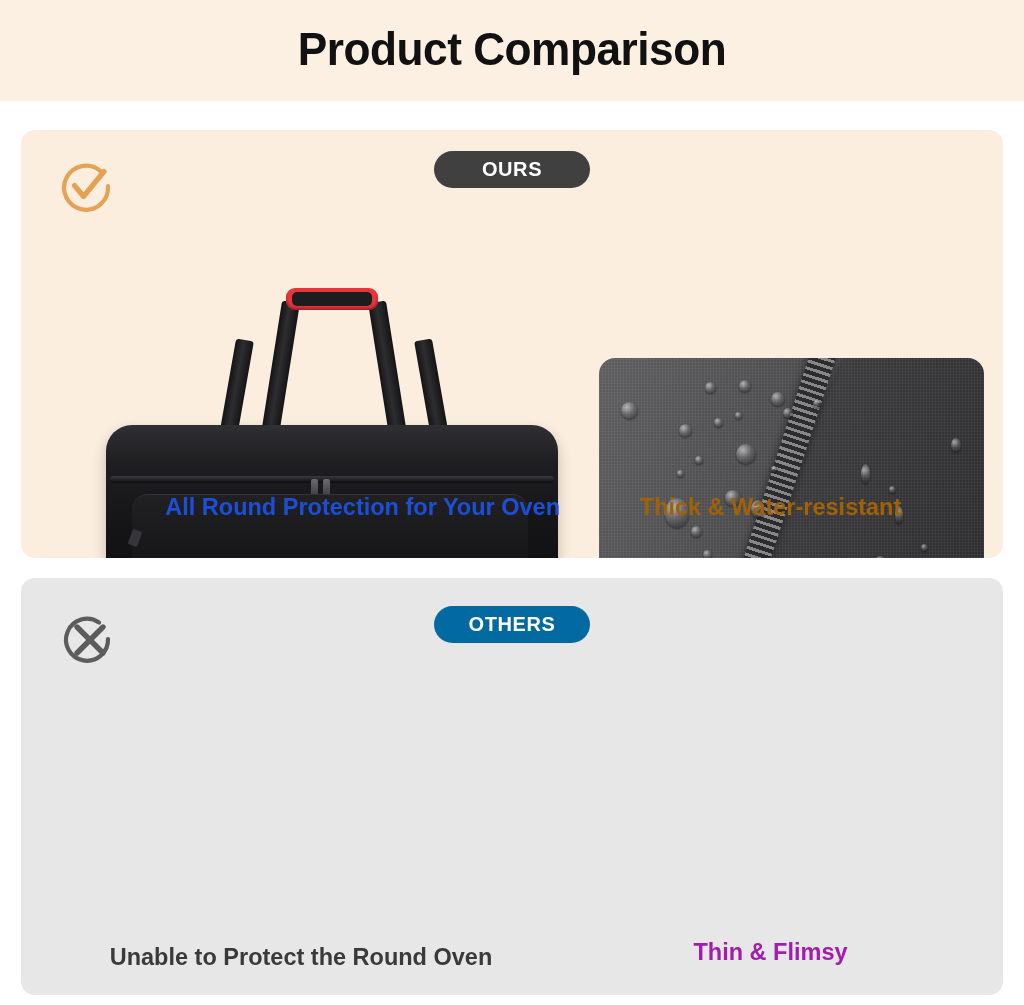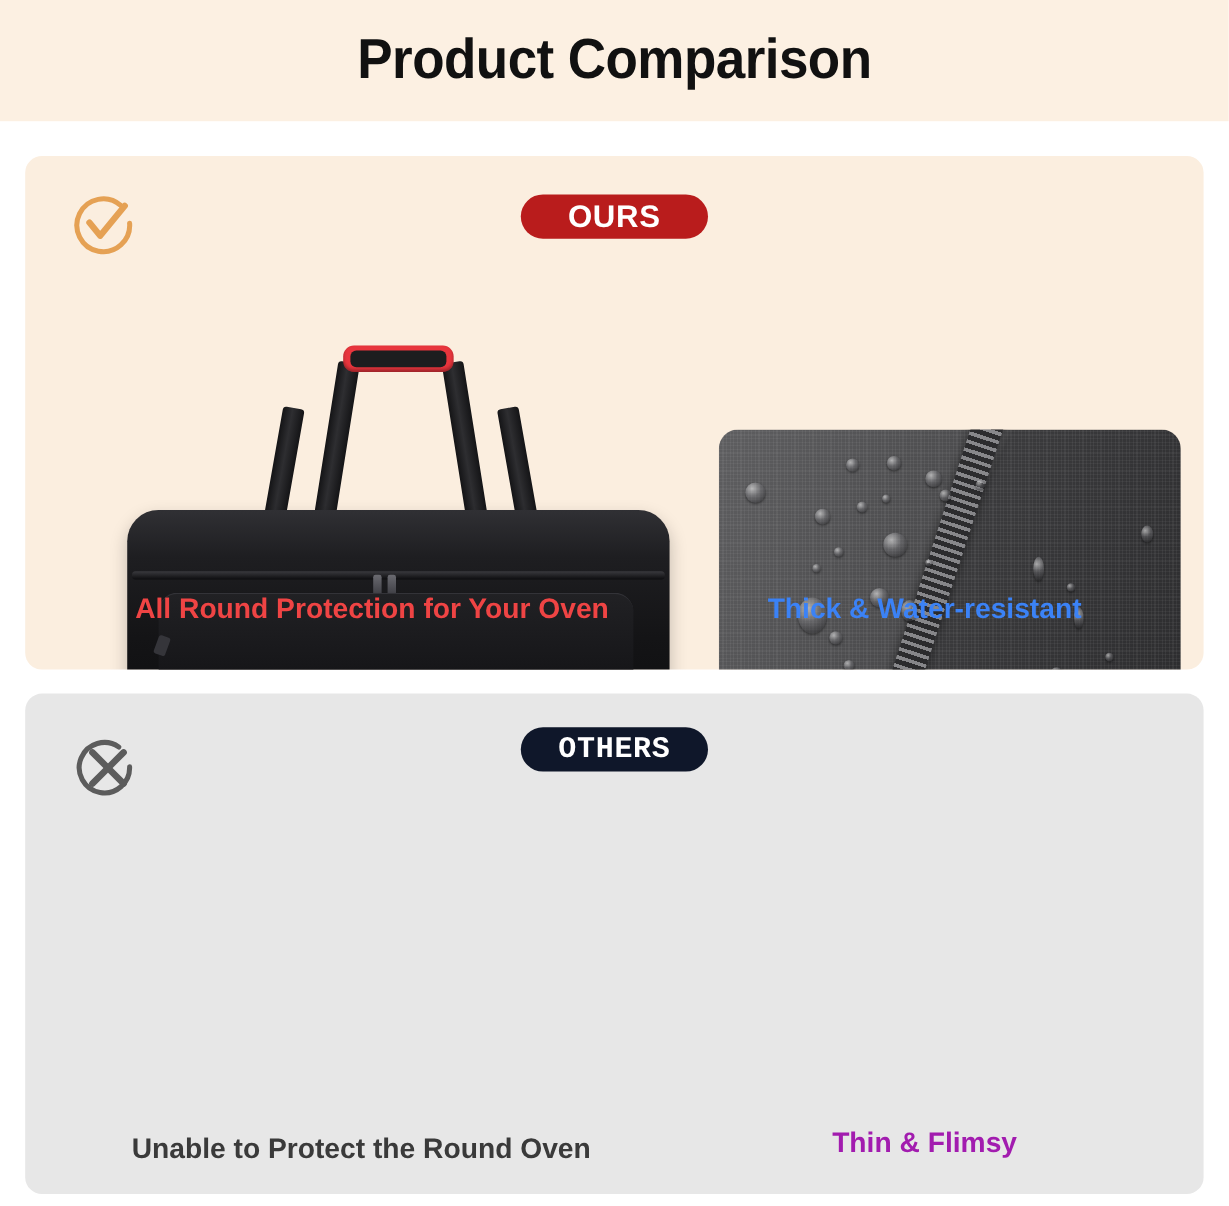--- a/index.html
+++ b/index.html
@@ -67,42 +67,40 @@
     align-items: center;
     justify-content: center;
     border-radius: 19px;
     color: #ffffff;
     font-weight: bold;
     letter-spacing: 0.6px;
   }
   .badge-ours {
     left: 434px; top: 151px;
     width: 156px; height: 37px;
-    background: #b91c1c;
-    font-size: 26px;
-    margin-top: 11px;
+    background: #404040;
+    font-size: 20px;
   }
   .badge-others {
     left: 434px; top: 606px;
     width: 156px; height: 37px;
-    background: #0f172a;
-    font-size: 25px;
-    font-family: Liberation Mono, monospace;
+    background: #0369a1;
+    font-size: 20px;
   }
 
   
   .caption {
     position: absolute;
     text-align: center;
     font-weight: bold;
     font-size: 23.5px;
     font-family: "Liberation Sans", sans-serif;
   }
-  .cap-ours-left   { left: 60px;  top: 494px; width: 500px; color: #ef4444; }
-  .cap-ours-right  { left: 578px; top: 494px; width: 385px; color: #3b82f6; }
+  .cap-ours-left   { left: 60px;  top: 494px; width: 500px; color: #1d4ed8; text-align: right; }
+  .cap-ours-right  { left: 578px; top: 494px; width: 385px; color: #a16207; }
   .cap-other-left  { left: 55px;  top: 944px; width: 492px; color: #3a3a3a; }
   .cap-other-right { left: 578px; top: 939px; width: 385px; color: #a21caf; }
 
   
   .photo-bag {
     position: absolute;
     left: 75px; top: 150px;
     width: 470px; height: 330px;
   }
   

